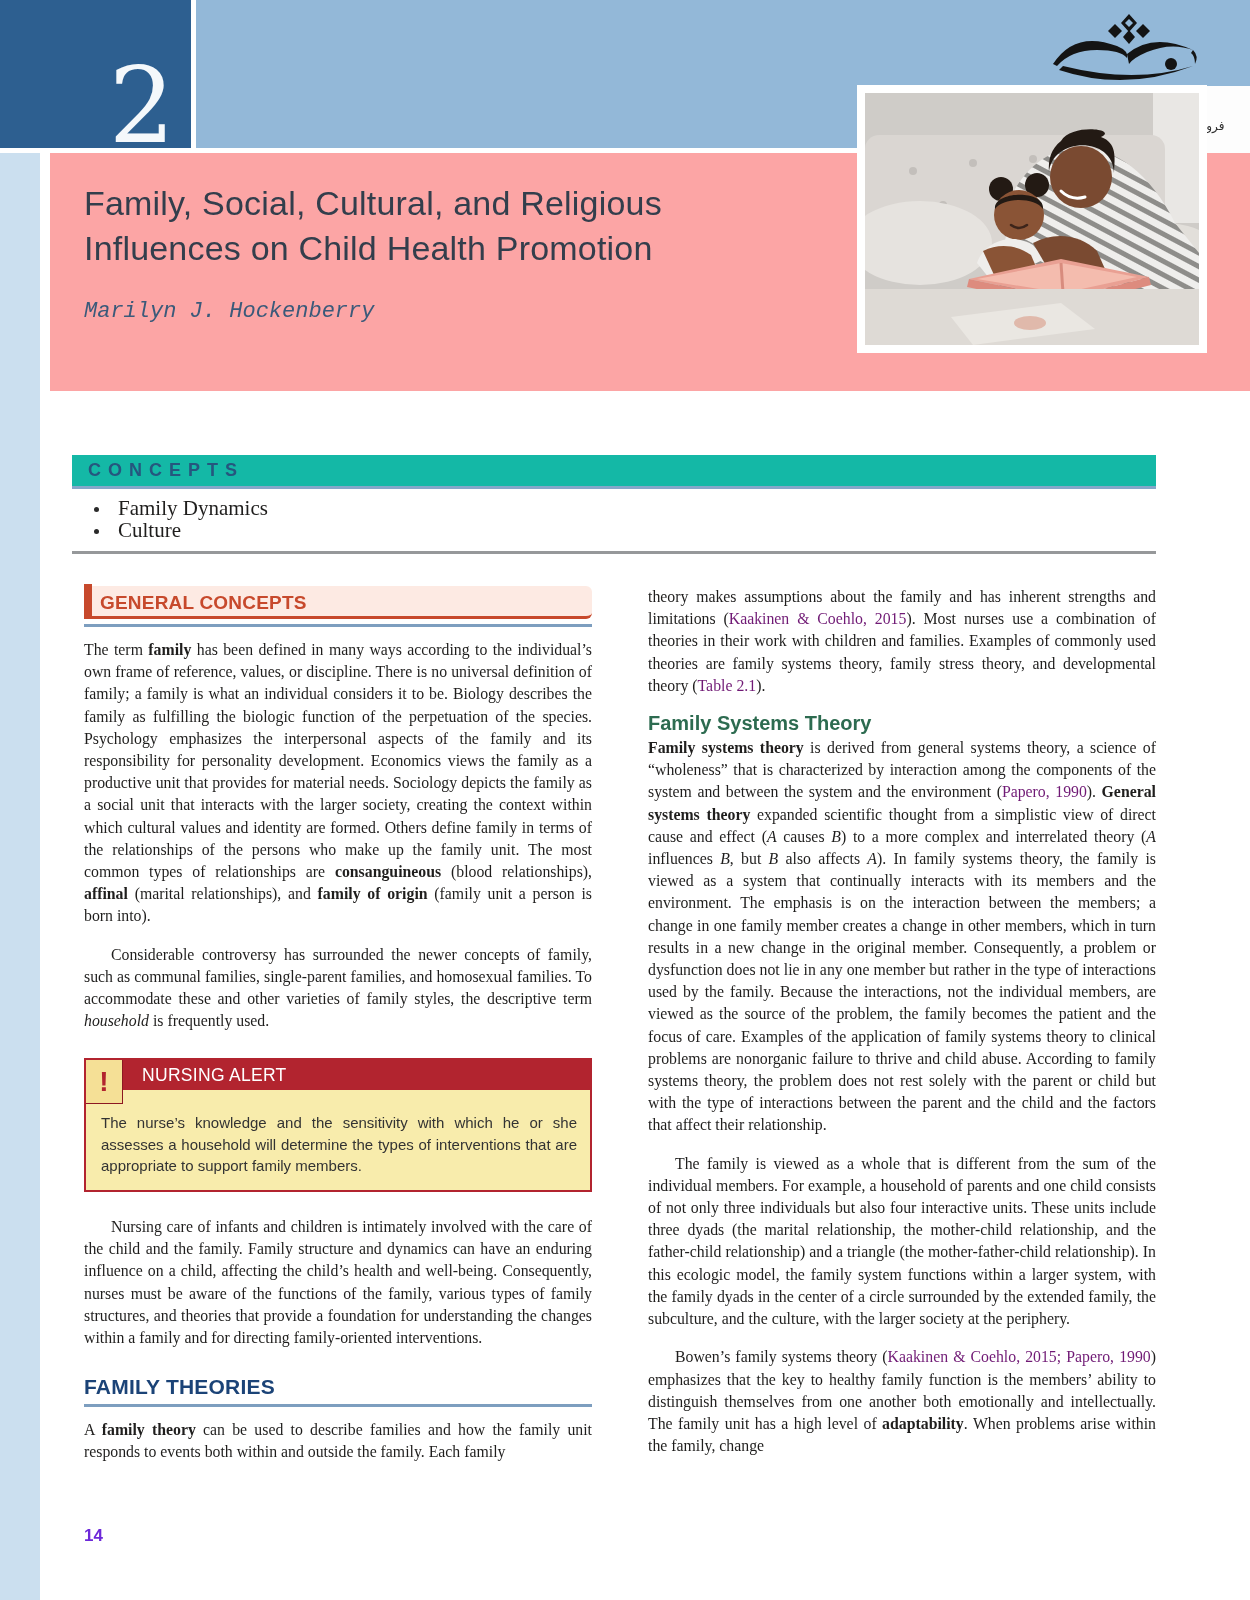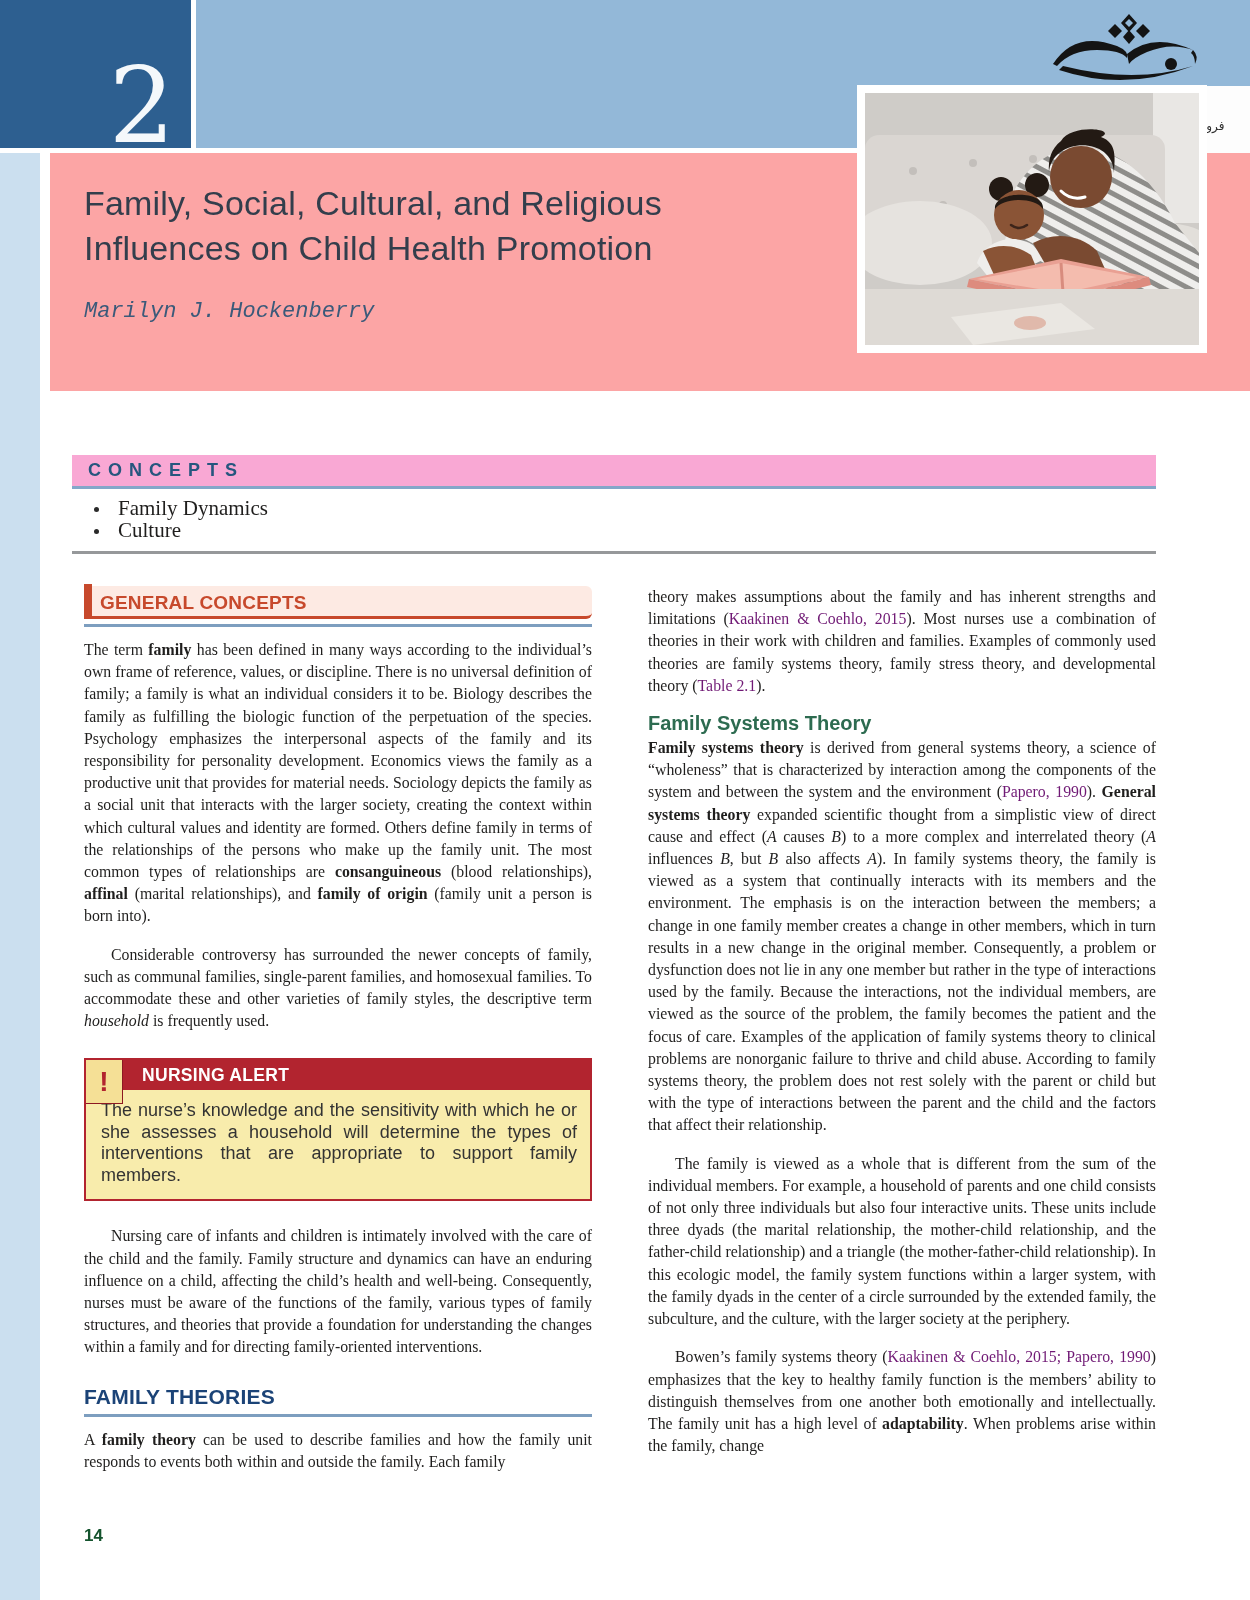--- a/index.html
+++ b/index.html
@@ -34,21 +34,21 @@
   }
   .chapter-author {
     position:absolute; left:34px; top:146px; font-family:Liberation Mono, monospace;
     font-style:italic; font-size:22px; color:#3b5a7a;text-align:right;
   }
   
   .photo-frame { position:absolute; left:857px; top:85px; width:350px; height:268px; background:#ffffff; z-index:4; padding:8px; }
   .photo-frame svg { display:block; width:334px; height:252px; }
   
   .concepts { position:absolute; left:72px; top:455px; width:1084px; }
-  .concepts-band { height:31px; background:#f9a8d4; }
+  .concepts-band { height:31px; background:#14b8a6; }
   .concepts-band span {
     display:inline-block; padding-left:16px; line-height:31px;
     font-family:"Liberation Sans", sans-serif; font-weight:bold; font-size:18px;
     letter-spacing:7px; color:#26567e;
   }
   .concepts-rule { height:3px; background:#84a7c9; }
   .concepts-list { list-style:none; margin-top:9px; }
   .concepts-list li {
     position:relative; padding-left:46px; font-size:21px; line-height:21.5px; color:#1f1e1d;
   }
@@ -77,37 +77,37 @@
   }
   .navy-rule { height:3px; background:#7d9ebf; margin-top:5px; margin-bottom:12px; }
   .green-heading {
     margin-top:15px; margin-bottom:2px; font-family:"Liberation Sans", sans-serif;
     font-weight:bold; font-size:20px; color:#2d6b50;
   }
   
   .alert { position:relative; margin-top:26px; margin-bottom:24px; border:2.5px solid #b2242f; }
   .alert-header {
     background:#b2242f; height:30px; color:#ffffff; font-family:"Liberation Sans", sans-serif;
-    font-weight:bold; font-size:17.5px; line-height:30px; padding-left:56px; letter-spacing:0.3px;
+    font-weight:normal; font-size:17.5px; line-height:30px; padding-left:56px; letter-spacing:0.3px;
   }
   .alert-icon {
     position:absolute; left:0; top:0; width:37px; height:44px; background:#f5e096;
     border-right:1.5px solid #8c1822; border-bottom:1.5px solid #8c1822;
     text-align:center; font-family:"Liberation Sans", sans-serif; font-weight:bold;
     font-size:28px; line-height:44px; color:#b2242f; z-index:1;
   }
   .alert-body {
-    background:#f8ecac; padding:10px 13px 13px 15px;
-    font-family:"Liberation Sans", sans-serif; font-size:18px; line-height:21.5px;
+    background:#f8ecac; padding:22px 13px 13px 15px;
+    font-family:"Liberation Sans", sans-serif; font-size:15px; line-height:21.5px;
     color:#333333; text-align:justify;
   }
   .mt26 { margin-top:26px; }
   .page-num {
     position:absolute; left:84px; top:1526px; font-family:"Liberation Sans", sans-serif;
-    font-weight:bold; font-size:17px; color:#14532d;
+    font-weight:bold; font-size:17px; color:#6d28d9;
   }
 </style>
 </head>
 <body>
 
 <div class="page">
 
   <div class="band">
     <div class="chapter-box">
       <div class="chapter-num">2</div>

